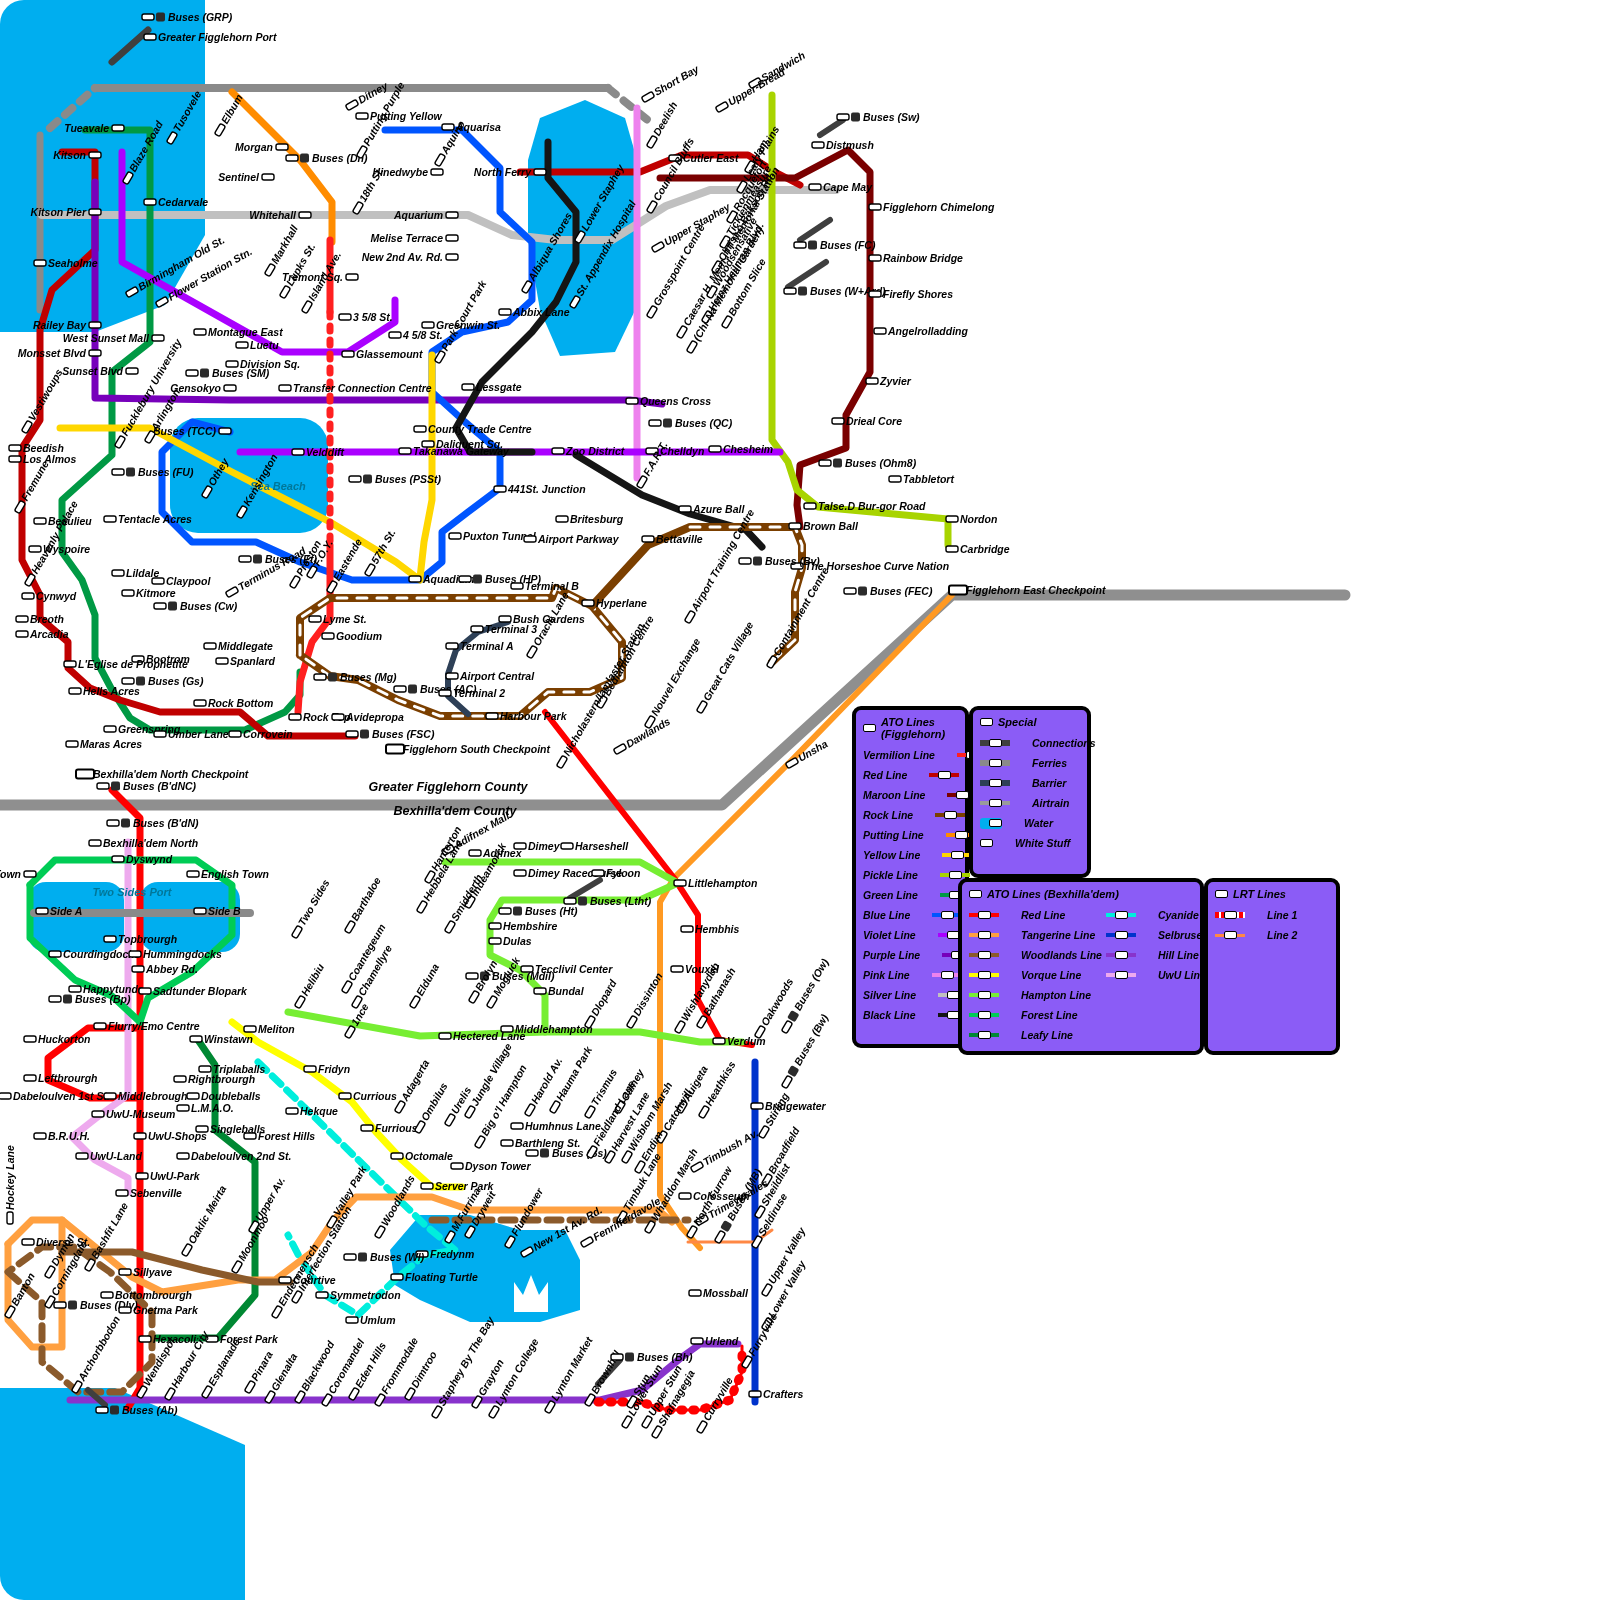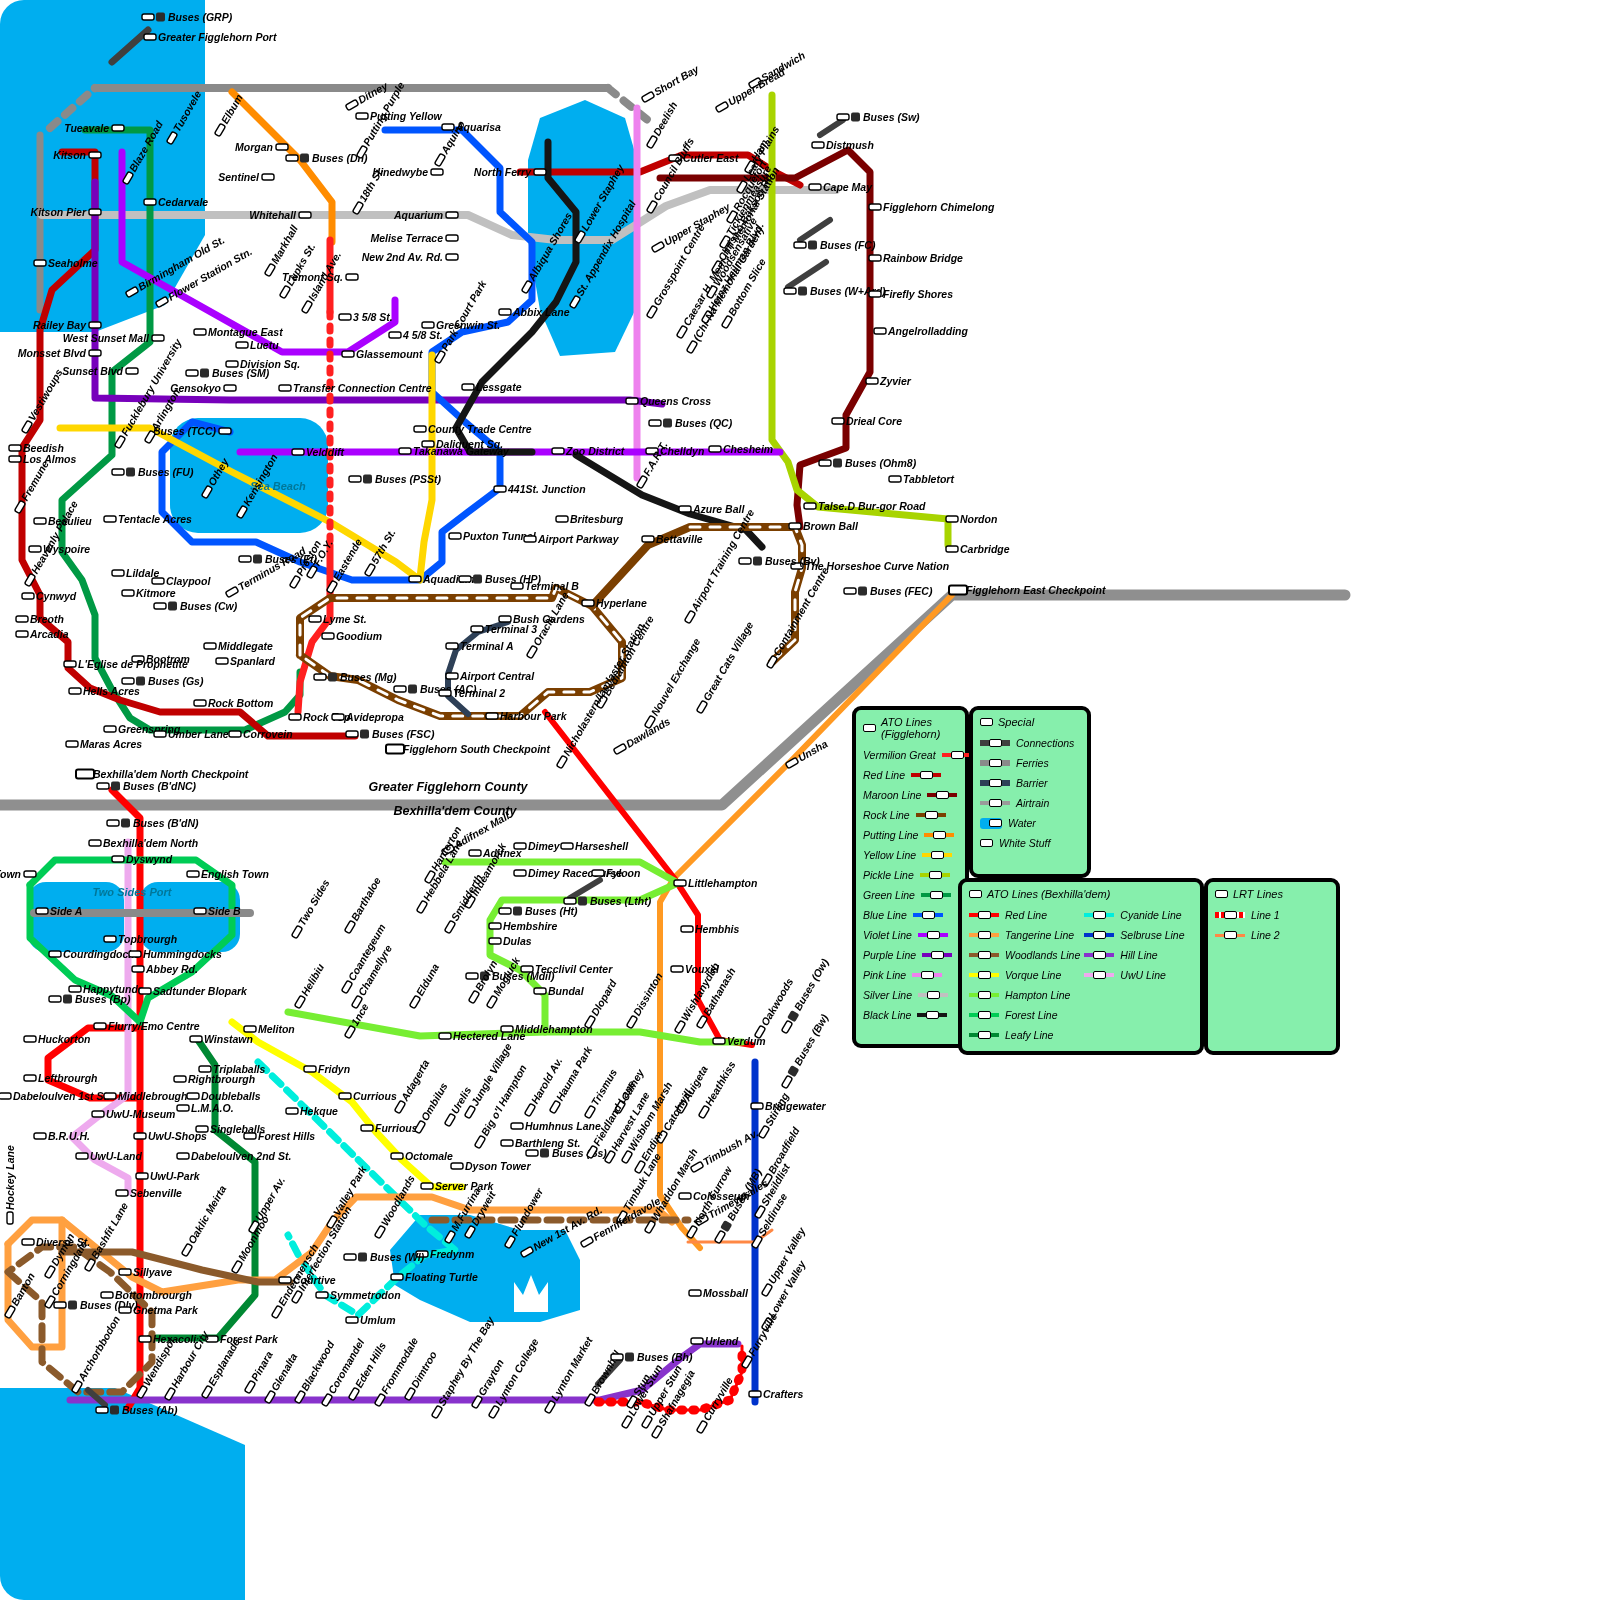--- a/index.html
+++ b/index.html
@@ -3,25 +3,25 @@
 <meta charset="utf-8">
 <style>
   html,body{margin:0;padding:0;background:#fff;}
   #stage{position:relative;width:1600px;height:1600px;background:#fff;overflow:hidden;
          font-family:"Liberation Sans",sans-serif;border-radius:24px;}
   #map-svg{position:absolute;left:0;top:0;}
   text.stn{font:italic 700 10.5px "Liberation Sans",sans-serif;fill:#000;}
   text.county{font:italic 700 12.5px "Liberation Sans",sans-serif;fill:#000;}
   text.water-label{font:italic 700 11px "Liberation Sans",sans-serif;fill:#007799;}
   #legend{position:absolute;left:852px;top:700px;width:492px;height:356px;}
-  .panel{position:absolute;background:#86efac;border:4px solid #000;border-radius:9px;
-         padding:4px 7px;box-sizing:border-box;font-style:italic;font-weight:normal;}
+  .panel{position:absolute;background:#8b5cf6;border:4px solid #000;border-radius:9px;
+         padding:4px 7px;box-sizing:border-box;font-style:italic;font-weight:bold;}
   .ptitle{display:flex;gap:5px;align-items:center;font-size:11px;margin:2px 0 5px;}
   .pbody{display:block;}
-  .lrow{display:flex;align-items:center;gap:6px;height:20px;font-size:10.5px;white-space:nowrap;}
+  .lrow{display:flex;align-items:center;gap:22px;height:20px;font-size:10.5px;white-space:nowrap;}
   .mk{display:inline-block;width:11px;height:6px;background:#fff;border:1.4px solid #000;
       border-radius:2px;flex:none;}
   .sw{position:relative;display:inline-block;width:30px;height:4px;flex:none;}
   .sw .mko{position:absolute;left:9px;top:50%;margin-top:-4.5px;}
   .lb{flex:none;}
 </style>
 </head>
 <body>
 
 <div id="stage">
@@ -1516,21 +1516,21 @@
       </g>
     </svg>
   <div id="legend">
       <div class="panel" style="left: 0px; top: 6px; width: 117px; height: 342px;">
         <div class="ptitle">
           <span class="mk"></span>
           <span>ATO Lines (Figglehorn)</span>
         </div>
         <div class="pbody">
           <div class="lrow">
-            <span class="lb">Vermilion Great</span>
+            <span class="lb">Vermilion Line</span>
             <span class="sw" style="background: rgb(255, 32, 32);">
               <span class="mk mko"></span>
             </span>
           </div>
           <div class="lrow">
             <span class="lb">Red Line</span>
             <span class="sw" style="background: rgb(192, 0, 0);">
               <span class="mk mko"></span>
             </span>
           </div>

